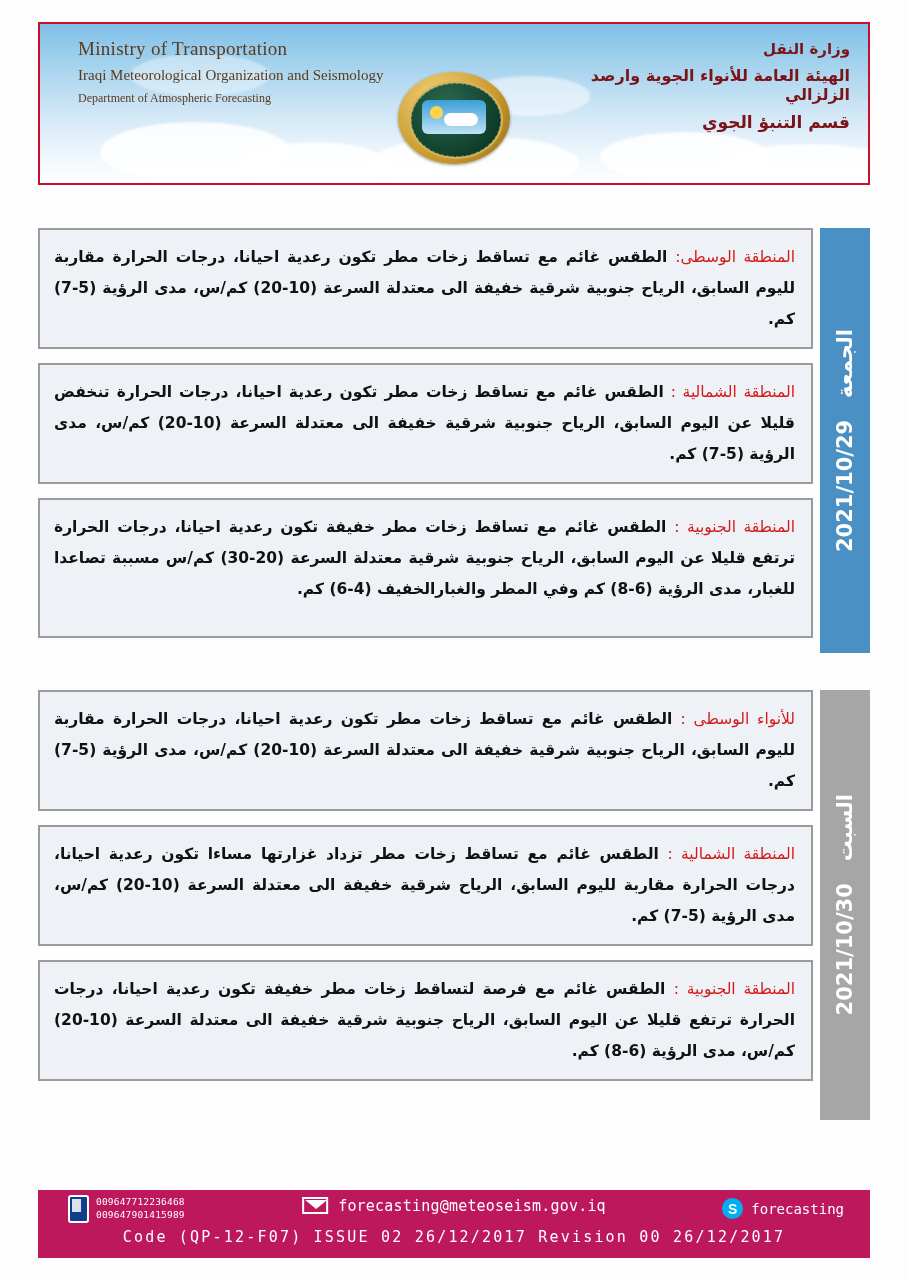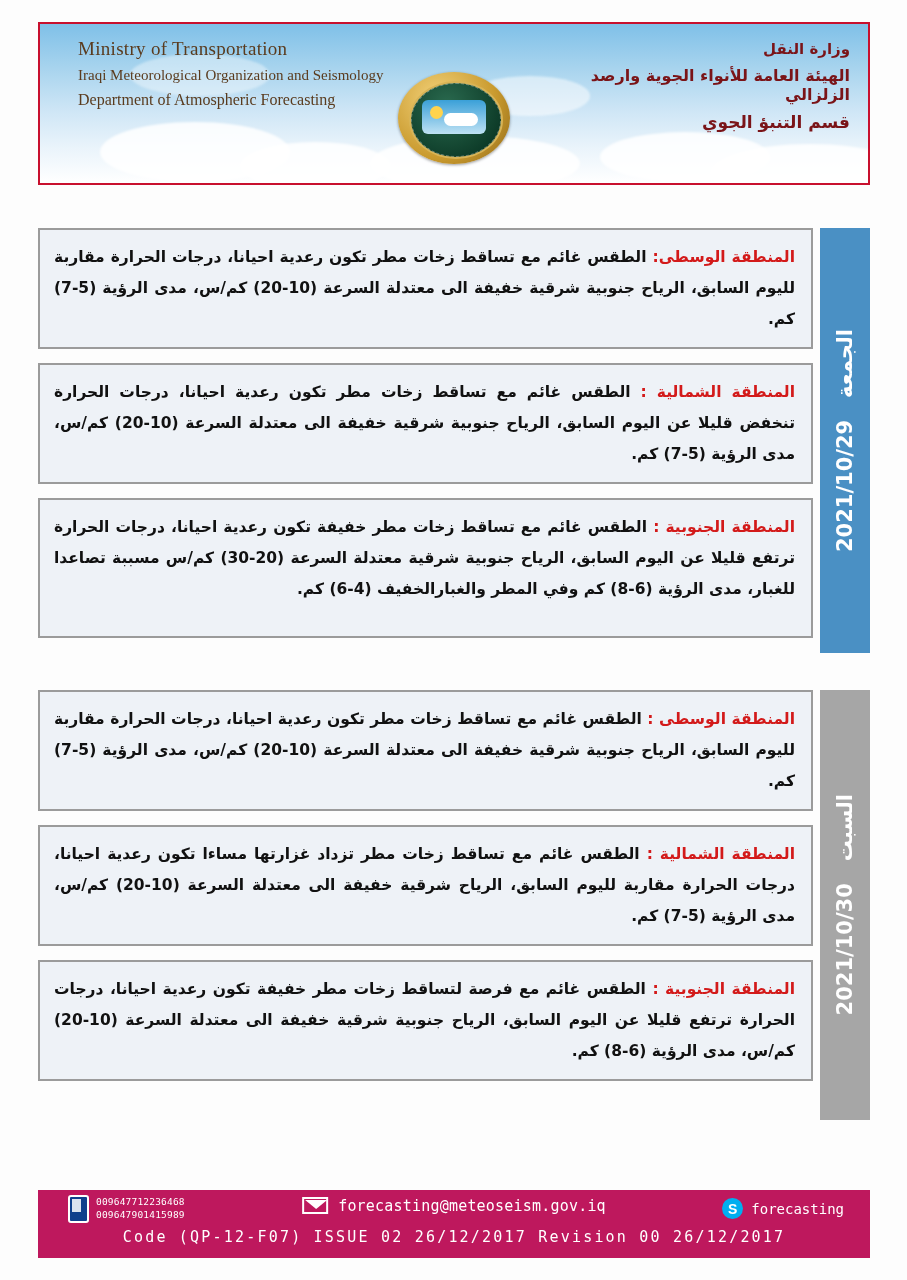--- a/index.html
+++ b/index.html
@@ -52,21 +52,21 @@
     position: absolute;
     left: 38px;
     top: 14px;
     width: 340px;
     text-align: left;
     color: #5a3b1e;
     font-family: Liberation Serif, serif;
   }
   .hdr-left .l1 { font-size: 19px; margin-bottom: 7px; letter-spacing: .3px;}
   .hdr-left .l2 { font-size: 15px; margin-bottom: 7px; }
-  .hdr-left .l3 { font-size: 16px; }
+  .hdr-left .l3 { font-size: 12px; }
 
   .hdr-right {
     position: absolute;
     right: 18px;
     top: 16px;
     width: 260px;
     text-align: right;
     direction: rtl;
     color: #7a1418;
     font-family: "DejaVu Sans", sans-serif;
@@ -147,21 +147,21 @@
     padding: 12px 16px 12px 14px;
     font-family: "DejaVu Sans", sans-serif;
     font-size: 15.5px;
     line-height: 2.0;
     color: #111111;
     font-weight: bold;
     margin-bottom: 14px;
   }
   .region {
     color: #d31a1a;
-    font-weight: bold;
+    font-weight: normal;
   }
 
   .date-strip {
     position: absolute;
     right: 0;
     top: 0;
     width: 50px;
     color: #ffffff;
     font-family: "DejaVu Sans", sans-serif;
     font-weight: bold;
@@ -332,21 +332,21 @@
       </div>
     </div>
     <div class="date-strip blue">
       <span><b>الجمعة</b>&nbsp;&nbsp;&nbsp;<b>2021/10/29</b></span>
     </div>
   </div>
 
   <div class="day-block d2">
     <div class="cards">
       <div class="card" style="min-height:118px">
-        <span class="region">المنطقة الوسطى :</span><span> الطقس غائم مع تساقط زخات مطر تكون رعدية احيانا، درجات الحرارة مقاربة لليوم السابق، الرياح جنوبية شرقية خفيفة الى معتدلة السرعة (10-20) كم/س، مدى الرؤية (5-7) كم.</span>
+        <span class="region">للأنواء الوسطى :</span><span> الطقس غائم مع تساقط زخات مطر تكون رعدية احيانا، درجات الحرارة مقاربة لليوم السابق، الرياح جنوبية شرقية خفيفة الى معتدلة السرعة (10-20) كم/س، مدى الرؤية (5-7) كم.</span>
       </div>
       <div class="card" style="min-height:118px">
         <span class="region">المنطقة الشمالية :</span><span> الطقس غائم مع تساقط زخات مطر تزداد غزارتها مساءا تكون رعدية احيانا، درجات الحرارة مقاربة لليوم السابق، الرياح شرقية خفيفة الى معتدلة السرعة (10-20) كم/س، مدى الرؤية (5-7) كم.</span>
       </div>
       <div class="card" style="min-height:118px">
         <span class="region">المنطقة الجنوبية :</span><span> الطقس غائم مع فرصة لتساقط زخات مطر خفيفة تكون رعدية احيانا، درجات الحرارة ترتفع قليلا عن اليوم السابق، الرياح جنوبية شرقية خفيفة الى معتدلة السرعة (10-20) كم/س، مدى الرؤية (6-8) كم.</span>
       </div>
     </div>
     <div class="date-strip gray">
       <span><b>السبت</b>&nbsp;&nbsp;&nbsp;<b>2021/10/30</b></span>

